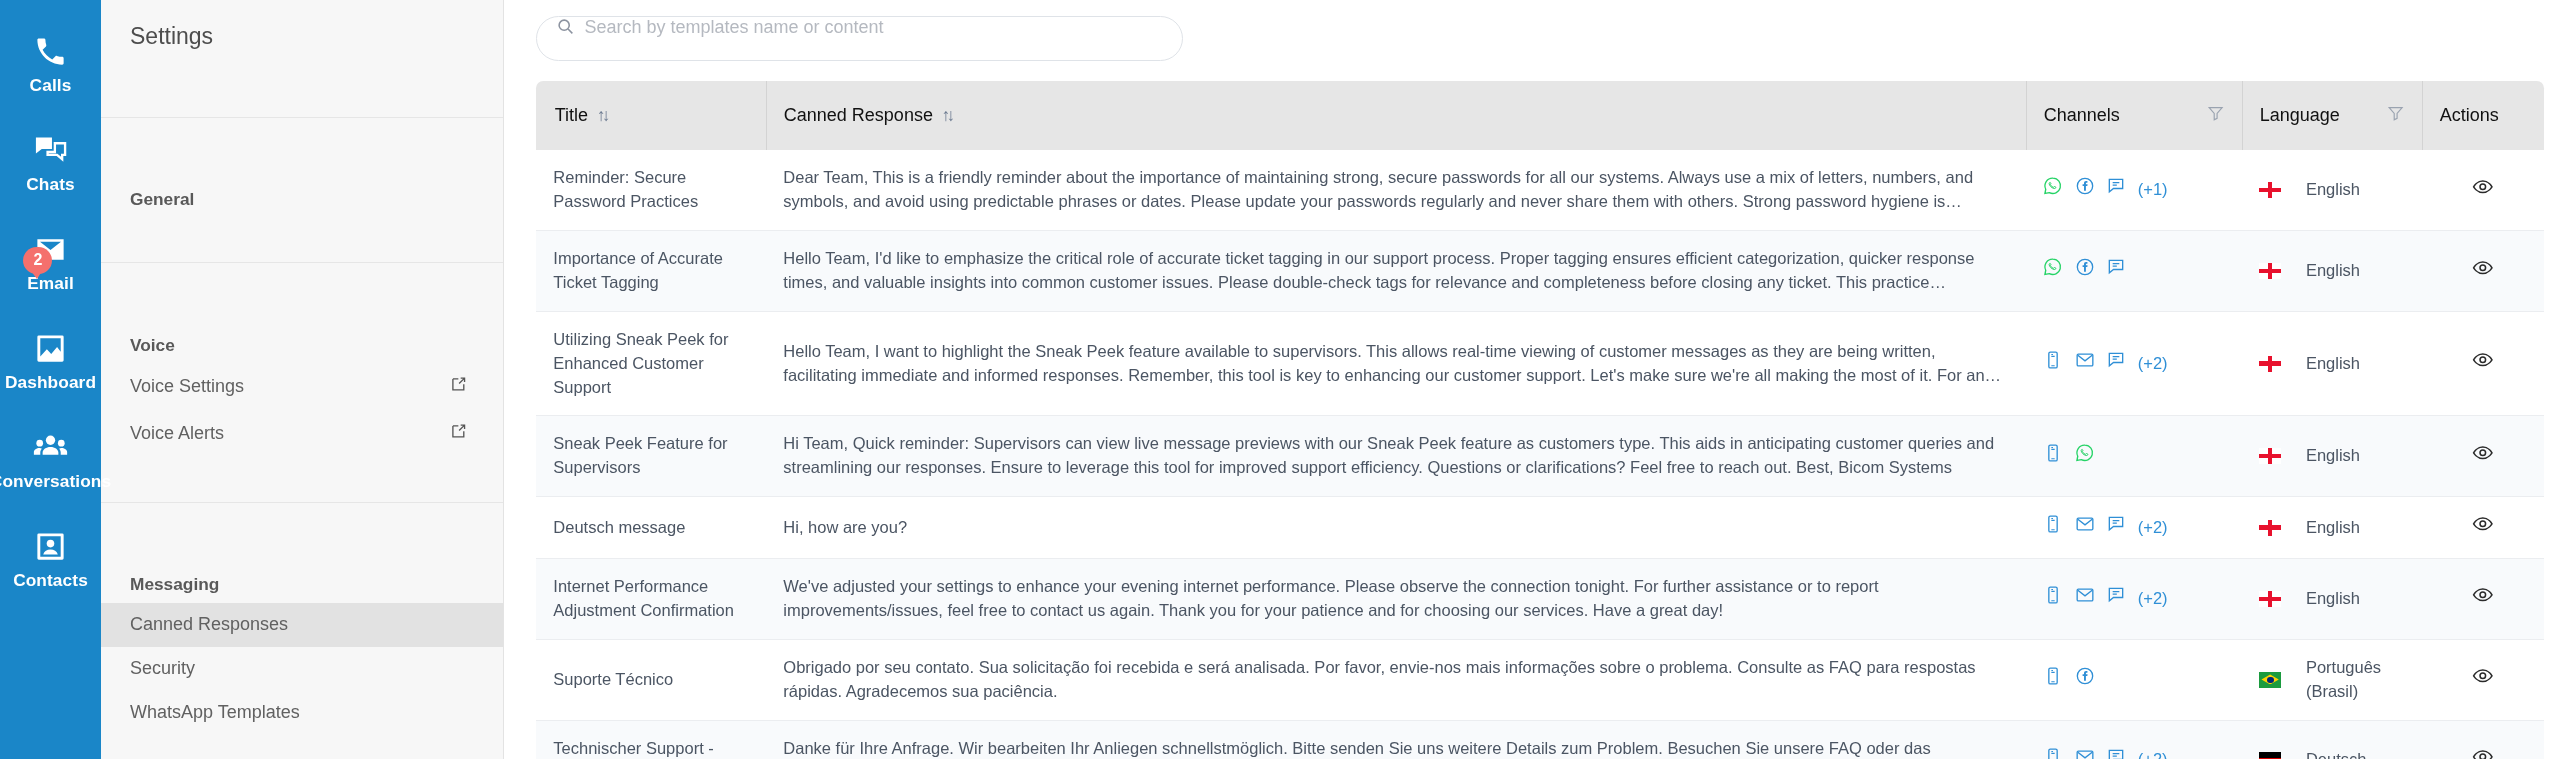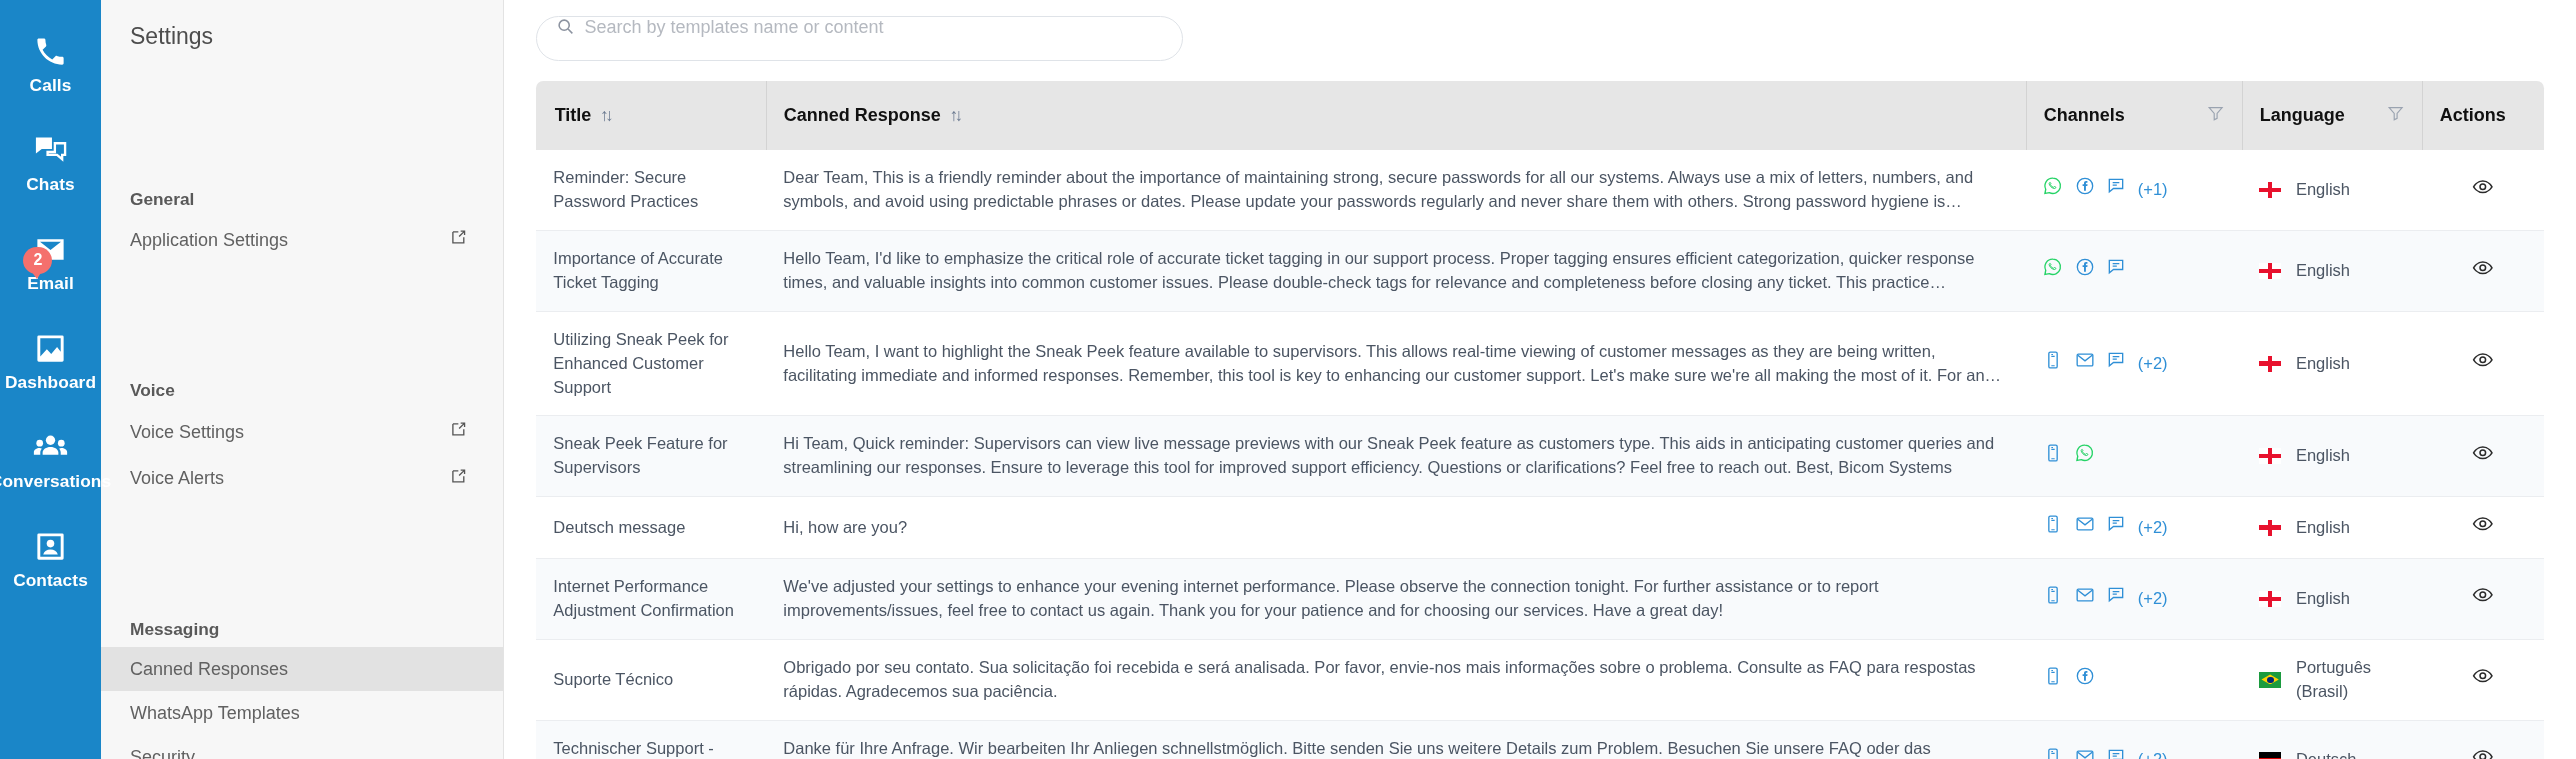--- a/index.html
+++ b/index.html
@@ -82,21 +82,21 @@
     border: none; outline: none; flex: 1;
     font-size: 18px; color: #4a4a4a;
     font-family: "Liberation Sans", sans-serif; background: transparent;
   }
   .searchbox input::placeholder { color: #b5b9c0; }
 
   
   .table { width: 100%; border-collapse: collapse; table-layout: fixed; }
   .table thead th {
     background: #e6e6e6; color: #111;
-    font-size: 18px; font-weight: bold; text-align: left;
+    font-size: 18px; font-weight: normal; text-align: left;
     height: 69px; padding: 0 17.3px;
     border-right: 0.7px solid #d3d3d3;
     vertical-align: middle;
   }
   .table thead th:first-child { border-top-left-radius: 7.2px; padding-left: 18.7px; }
   .table thead th:last-child { border-top-right-radius: 7.2px; border-right: none; }
   .th-inner { display: flex; align-items: center; gap: 8.6px; }
   .th-inner.spread { justify-content: space-between; gap: 28px; }
   .sort-icon { color: #6b7a90; font-size: 17.3px; letter-spacing: -3.6px; }
   .filter-icon svg { width: 17.3px; height: 18.7px; stroke: #9aa3b0; fill: none; stroke-width: 1.6; }
@@ -112,21 +112,21 @@
   .td-body  { color: #4b5563; }
   .clamp2 {
     display: -webkit-box; -webkit-line-clamp: 2; -webkit-box-orient: vertical;
     overflow: hidden;
   }
 
   .channels { display: flex; align-items: center; gap: 11.5px; }
   .ch svg { width: 20px; height: 20px; }
   .ch-more { color: #2f8fd6; font-size: 16.5px; }
 
-  .lang { display: flex; align-items: center; gap: 15px; }
+  .lang { display: flex; align-items: center; gap: 25px; }
   .flag { width: 21.6px; height: 16px; flex: 0 0 21.6px; position: relative; display:inline-block; }
   .flag-en { background: #fff; }
   .flag-en::before { content:""; position:absolute; left:8.6px; top:0; width:4.3px; height:16px; background:#e8112d; }
   .flag-en::after  { content:""; position:absolute; top:5.8px; left:0; width:21.6px; height:4.3px; background:#e8112d; }
   .flag-br { background: linear-gradient(#1b9b3e,#1b9b3e); overflow:hidden; }
   .flag-br::before{ content:""; position:absolute; left:2.2px; top:2.9px; width:17.3px; height:10px; background:#ffd100; transform:skewX(0) rotate(0); clip-path: polygon(50% 0,100% 50%,50% 100%,0 50%); }
   .flag-br::after { content:""; position:absolute; left:8px; top:5px; width:6.5px; height:6.5px; border-radius:50%; background:#002776; }
   .flag-de { background: #ffce00; }
   .flag-de::before{ content:""; position:absolute; left:0; top:0; width:21.6px; height:5.2px; background:#000; }
   .flag-de::after { content:""; position:absolute; left:0; top:5.2px; width:21.6px; height:5.2px; background:#dd0000; }
@@ -202,29 +202,20 @@
       <span class="rail-label">Contacts</span>
     </div>
   </nav>
 
   <aside class="settings">
     <div class="settings-title">Settings</div>
     <div class="sec-divider"></div>
 
     <div>
       <div class="sec-head">General</div>
-      <div class="sec-item">
-        <span>Application Settings</span>
-        <span class="ext-icon">
-          <svg viewBox="0 0 24 24">
-              <path d="M5 5h7M5 5v14h14v-7"></path>
-              <path d="M13 11L20 4M15 4h5v5"></path>
-            </svg>
-        </span>
-      </div>
     </div>
     <div class="sec-divider"></div>
 
     <div>
       <div class="sec-head">Voice</div>
       <div class="sec-item">
         <span>Voice Settings</span>
         <span class="ext-icon">
           <svg viewBox="0 0 24 24">
               <path d="M5 5h7M5 5v14h14v-7"></path>
@@ -243,24 +234,24 @@
       </div>
     </div>
     <div class="sec-divider"></div>
 
     <div>
       <div class="sec-head">Messaging</div>
       <div class="sec-item active">
         <span>Canned Responses</span>
       </div>
       <div class="sec-item">
-        <span>WhatsApp Templates</span>
+        <span>Security</span>
       </div>
       <div class="sec-item">
-        <span>Security</span>
+        <span>WhatsApp Templates</span>
       </div>
     </div>
   </aside>
 
   <main class="main">
 
     <div class="searchwrap">
       <div class="searchbox">
         <span>
           <svg viewBox="0 0 24 24">

